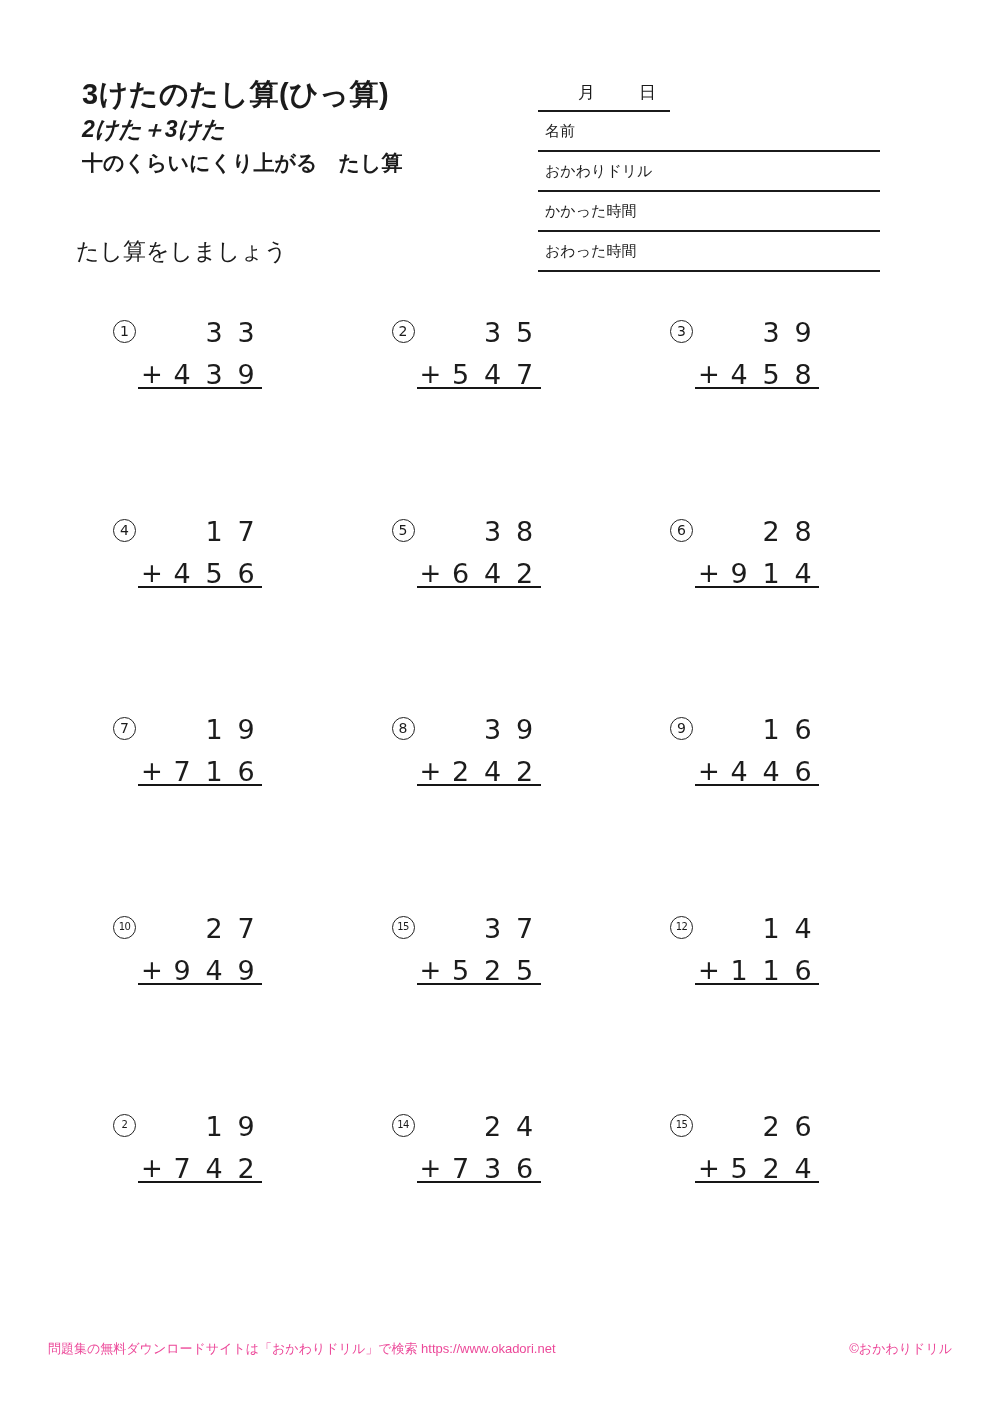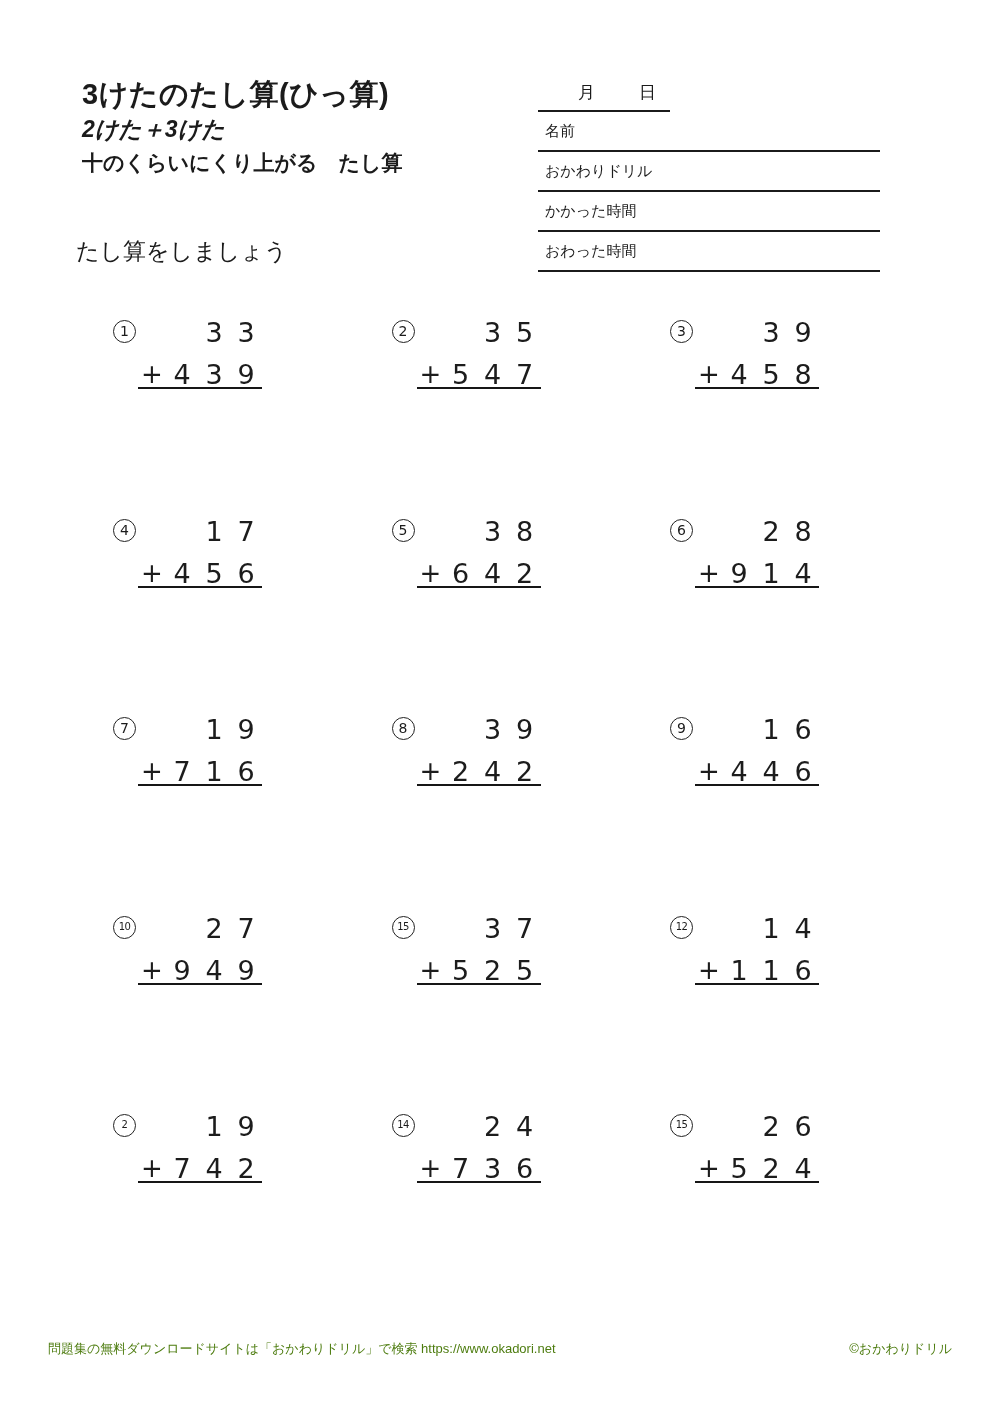--- a/index.html
+++ b/index.html
@@ -80,21 +80,21 @@
     color: #1c1c1c;
   }
   .cell.sign { width: 28px; font-size: 26px; }
   .rule { width: 124px; height: 0; border-top: 2.5px solid #161616; }
   .answer { width: 124px; height: 40px; }
 
   
   .footer {
     position: absolute; left: 48px; right: 48px; top: 1341px;
     display: flex; justify-content: space-between;
-    font-size: 13px; color: #4d7c0f; line-height: 1.2;
+    font-size: 13px; color: #ec4899; line-height: 1.2;
   }
 </style>
 </head>
 <body>
 
 <div class="page">
 
   <div class="title">3けたのたし算(ひっ算)</div>
   <div class="sub1">2けた＋3けた</div>
   <div class="sub2">十のくらいにくり上がる　たし算</div>

